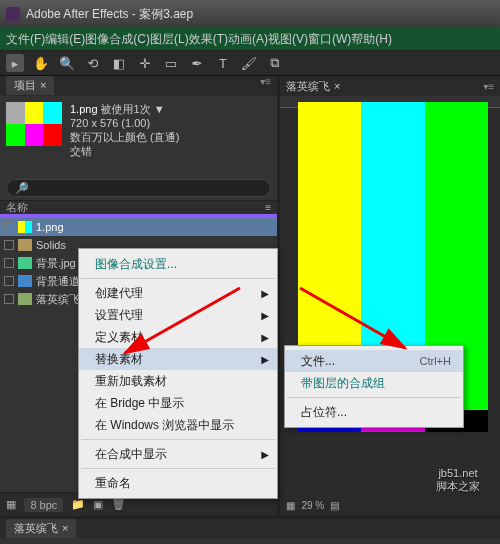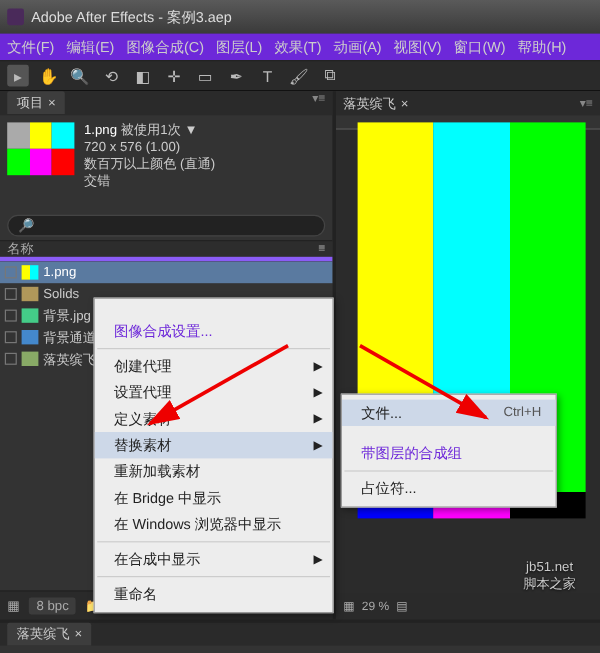--- a/index.html
+++ b/index.html
@@ -1,19 +1,19 @@
 <!DOCTYPE html>
 <html><head>
 <meta charset="utf-8">
 <style>
 * { margin: 0; padding: 0; box-sizing: border-box; font-family: "Microsoft YaHei", sans-serif; }
 body { background: #333; width: 500px; height: 544px; overflow: hidden; position: relative; }
 .titlebar { height: 28px; background: linear-gradient(#5a5a5a,#3a3a3a); color: #ddd; display: flex; align-items: center; padding: 0 6px; font-size: 12px; }
 .titlebar .ae-icon { width: 14px; height: 14px; background: #4a2a5a; margin-right: 6px; border-radius: 2px; }
-.menubar { height: 22px; background: #6d28d9; display: flex; align-items: center; color: #ccc; font-size: 12px; gap: 10px; padding: 0 6px; }
+.menubar { height: 22px; background: #14532d; display: flex; align-items: center; color: #ccc; font-size: 12px; padding: 0 6px; }
 .menubar span { cursor: default; }
 .toolbar { height: 26px; background: #2a2a2a; border-top: 1px solid #222; border-bottom: 1px solid #111; display: flex; align-items: center; gap: 8px; padding: 0 6px; }
 .toolbar .tool { width: 18px; height: 18px; color: #bbb; display: flex; align-items: center; justify-content: center; font-size: 13px; }
 .toolbar .tool.active { background: #555; border-radius: 2px; }
 .main { display: flex; height: 440px; }
 .project-panel { width: 280px; background: #333; border-right: 3px solid #222; display: flex; flex-direction: column; }
 .panel-tab { height: 20px; background: #2a2a2a; display: flex; align-items: flex-start; padding: 0 6px; color: #ccc; font-size: 11px; }
 .panel-tab .tab { background: #3d3d3d; padding: 2px 8px; border-radius: 2px 2px 0 0; }
 .tab-close { margin-left: 4px; }
 .panel-opts { margin-left: auto; font-size: 10px; color: #888; }
@@ -50,24 +50,24 @@
 .bars2 div { flex: 1; }
 .y { background: #ff0; } .c { background: #0ff; } .g { background: #0f0; }
 .m { background: #f0f; } .r { background: #f00; } .b { background: #00f; } .k { background: #000; }
 .ruler-top { height: 12px; background: #333; border-bottom: 1px solid #555; }
 .viewer-bottom { height: 22px; background: #2a2a2a; display: flex; align-items: center; gap: 6px; padding: 0 6px; font-size: 10px; color: #aaa; }
 .footer-tabs { height: 22px; background: #2a2a2a; border-top: 3px solid #222; display: flex; align-items: center; padding: 0 6px; font-size: 11px; color: #ccc; }
 .footer-tabs .tab { background: #3d3d3d; padding: 2px 8px; border-radius: 2px 2px 0 0; }
 
 .ctx-menu { position: absolute; background: #ededed; border: 1px solid #999; box-shadow: 2px 2px 6px rgba(0,0,0,.4); font-size: 12px; color: #222; padding: 4px 0; }
 .ctx1 { left: 78px; top: 248px; width: 200px; }
-.ctx2 { left: 284px; top: 328px; width: 180px; }
+.ctx2 { left: 284px; top: 345px; width: 180px; }
 .ctx-item { height: 22px; display: flex; align-items: center; padding: 0 20px 0 16px; position: relative; }
 .ctx-item.hl { background: #cdd8e8; }
-.ctx-item.dis { color: #6d28d9; margin-top: 12px; }
+.ctx-item.dis { color: #0f766e; }
 .ctx-sep { height: 1px; background: #ccc; margin: 3px 2px; }
 .ctx-item .arrow { position: absolute; right: 8px; font-size: 10px; }
 .ctx-item .sc { position: absolute; right: 12px; color: #555; font-size: 11px; }
 
 .red-arrow { position: absolute; pointer-events: none; }
 .ra1 { left: 115px; top: 283px; }
 .ra2 { left: 295px; top: 283px; }
 .watermark { position: absolute; right: 20px; bottom: 50px; color: #ddd; font-size: 11px; text-align: center; text-shadow: 0 1px 2px #000; opacity: .9; }
 </style>
 </head>

